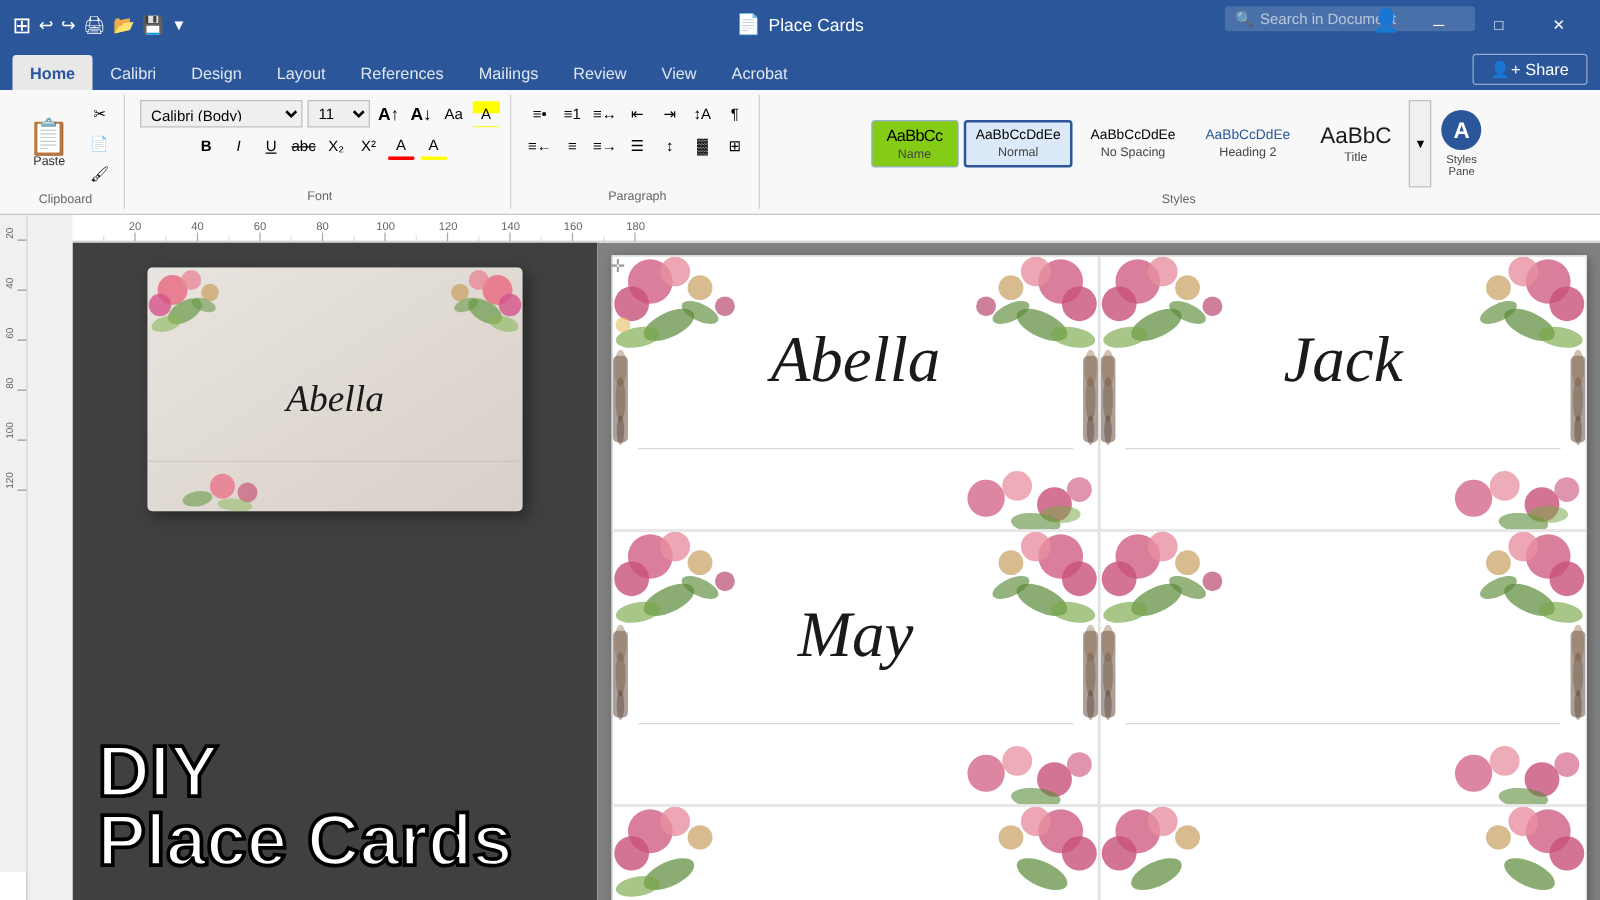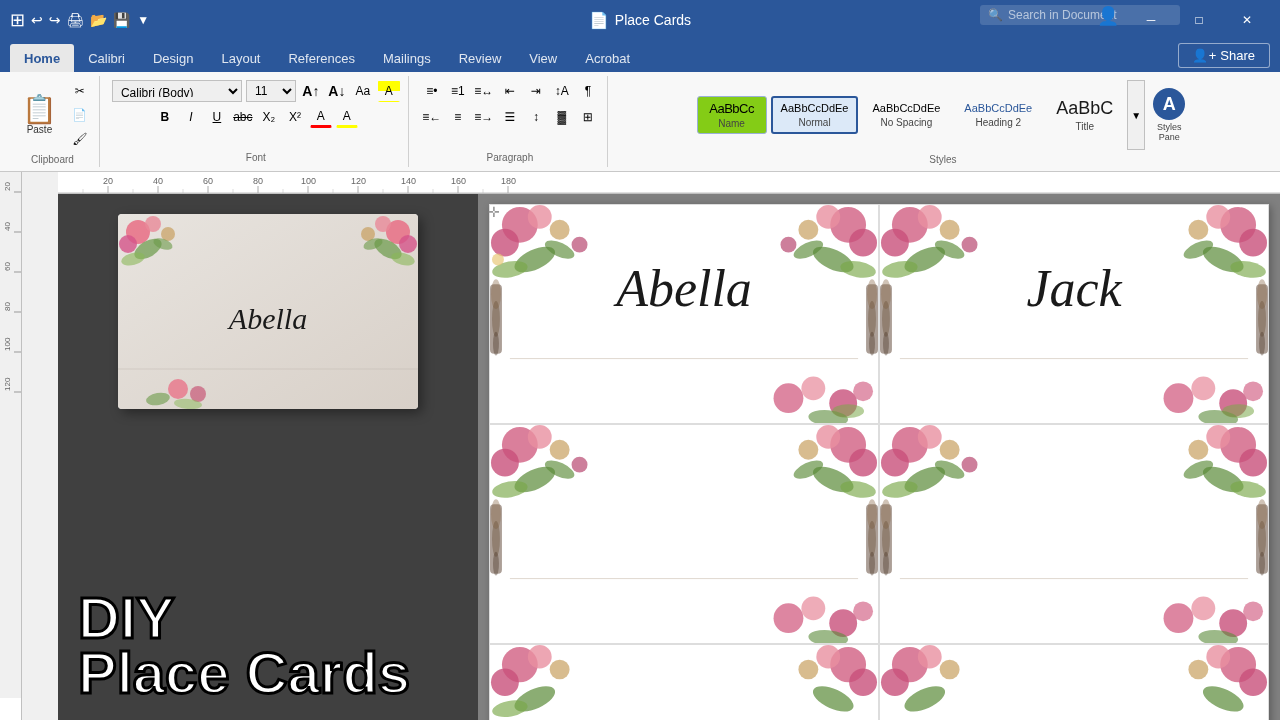--- a/index.html
+++ b/index.html
@@ -733,20 +733,21 @@
               <ellipse cx="384" cy="140" rx="3" ry="12" fill="#4a3828" opacity="0.4"></ellipse>
 
               <circle cx="300" cy="195" r="15" fill="#d4688a" opacity="0.8"></circle>
               <circle cx="325" cy="185" r="12" fill="#e890a0" opacity="0.75"></circle>
               <circle cx="355" cy="200" r="14" fill="#c8507a" opacity="0.8"></circle>
               <circle cx="375" cy="188" r="10" fill="#d4688a" opacity="0.7"></circle>
               <ellipse cx="340" cy="215" rx="20" ry="8" fill="#5a8a38" opacity="0.6" transform="rotate(5 340 215)"></ellipse>
 
               <line x1="20" y1="155" x2="370" y2="155" stroke="#e0d8d0" stroke-width="1"></line>
             </svg>
+            <div class="card-name-cursive" style="font-size:52px; top:38%; font-family:'Georgia',serif; font-style:italic;">May</div>
           </div>
 
           <div class="place-card">
             <svg style="position:absolute;width:100%;height:100%;" viewBox="0 0 390 220" preserveAspectRatio="none" xmlns="http://www.w3.org/2000/svg">
               <circle cx="30" cy="20" r="18" fill="#d4688a" opacity="0.85"></circle>
               <circle cx="15" cy="38" r="14" fill="#c8507a" opacity="0.8"></circle>
               <circle cx="50" cy="12" r="12" fill="#e890a0" opacity="0.8"></circle>
               <circle cx="70" cy="25" r="10" fill="#c8a060" opacity="0.7"></circle>
               <ellipse cx="45" cy="55" rx="22" ry="10" fill="#5a8a38" opacity="0.7" transform="rotate(-25 45 55)"></ellipse>
               <ellipse cx="20" cy="65" rx="18" ry="8" fill="#7aa848" opacity="0.65" transform="rotate(-10 20 65)"></ellipse>

